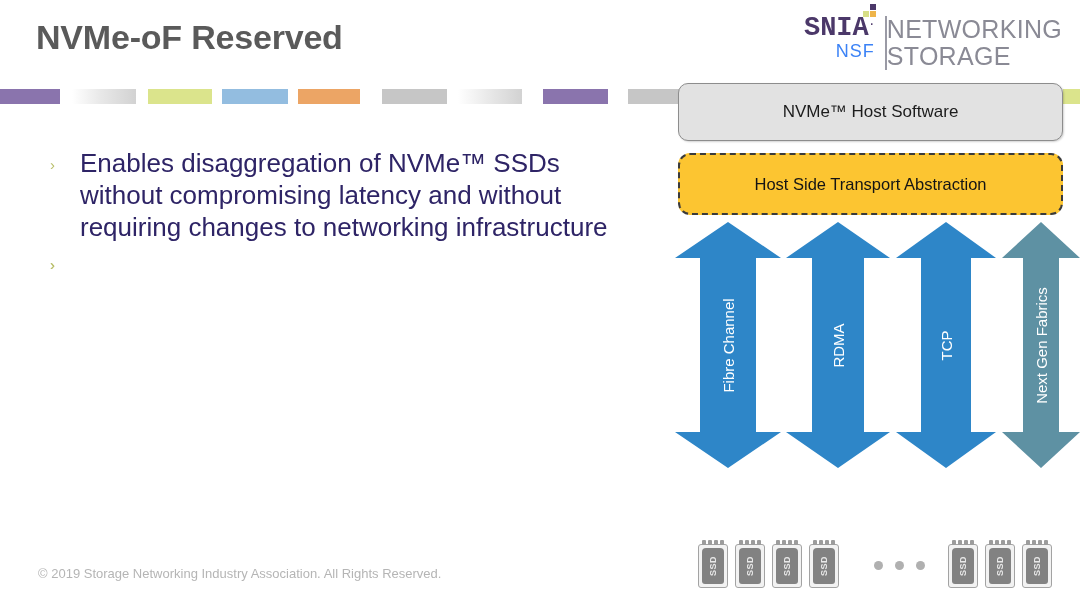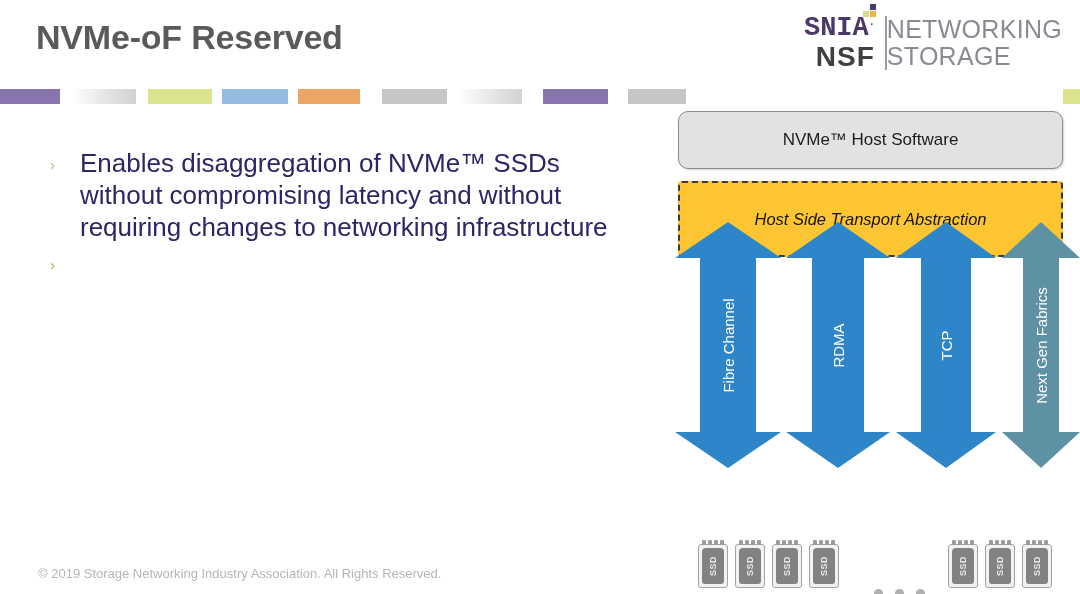--- a/index.html
+++ b/index.html
@@ -54,23 +54,23 @@
     line-height: 0.95;
     letter-spacing: 0px;
     font-family: Liberation Mono, monospace;
   }
   .logo-snia .tm {
     font-size: 10px;
     vertical-align: super;
     font-weight: bold;
   }
   .logo-nsf {
-    font-size: 28px;
-    font-weight: bold;
-    color: #404040;
+    font-size: 18px;
+    font-weight: normal;
+    color: #3b82f6;
     line-height: 1.05;
     letter-spacing: 1px;
   }
   .logo-flag {
     position: absolute;
     right: 8px;
     top: -6px;
     width: 14px;
     height: 14px;
   }
@@ -145,21 +145,21 @@
 
   
   #diagram {
     position: absolute;
     left: 0;
     top: 0;
     width: 1080px;
     height: 594px;
     pointer-events: none;
   }
-  #diagram > * { pointer-events: auto; margin-top: 28px; }
+  #diagram > * { pointer-events: auto; }
 
   .box-host {
     position: absolute;
     left: 678px;
     top: 83px;
     width: 385px;
     height: 58px;
     background: #e2e2e2;
     border: 1.5px solid #8d8d8d;
     border-radius: 10px;
@@ -168,31 +168,30 @@
     align-items: center;
     justify-content: center;
     font-size: 17px;
     color: #1c1c1c;
     box-shadow: 1px 1px 2px rgba(0,0,0,0.18);
   }
   .box-abstraction {
     position: absolute;
     left: 678px;
     width: 385px;
-    height: 76px;
+    height: 62px;
     background: #fcc531;
     border: 2.5px dashed #3a3a3a;
-    border-radius: 4px;
+    border-radius: 12px;
     box-sizing: border-box;
     display: flex;
     align-items: center;
     justify-content: center;
     font-size: 16.5px;
     color: #141414;
-    font-style: italic;
   }
   .box-host-transport { top: 153px; }
   .box-ctrl-transport { top: 468px; }
 
   .arrow {
     position: absolute;
     top: 222px;
     height: 246px;
   }
   .arrow svg { display: block; }

